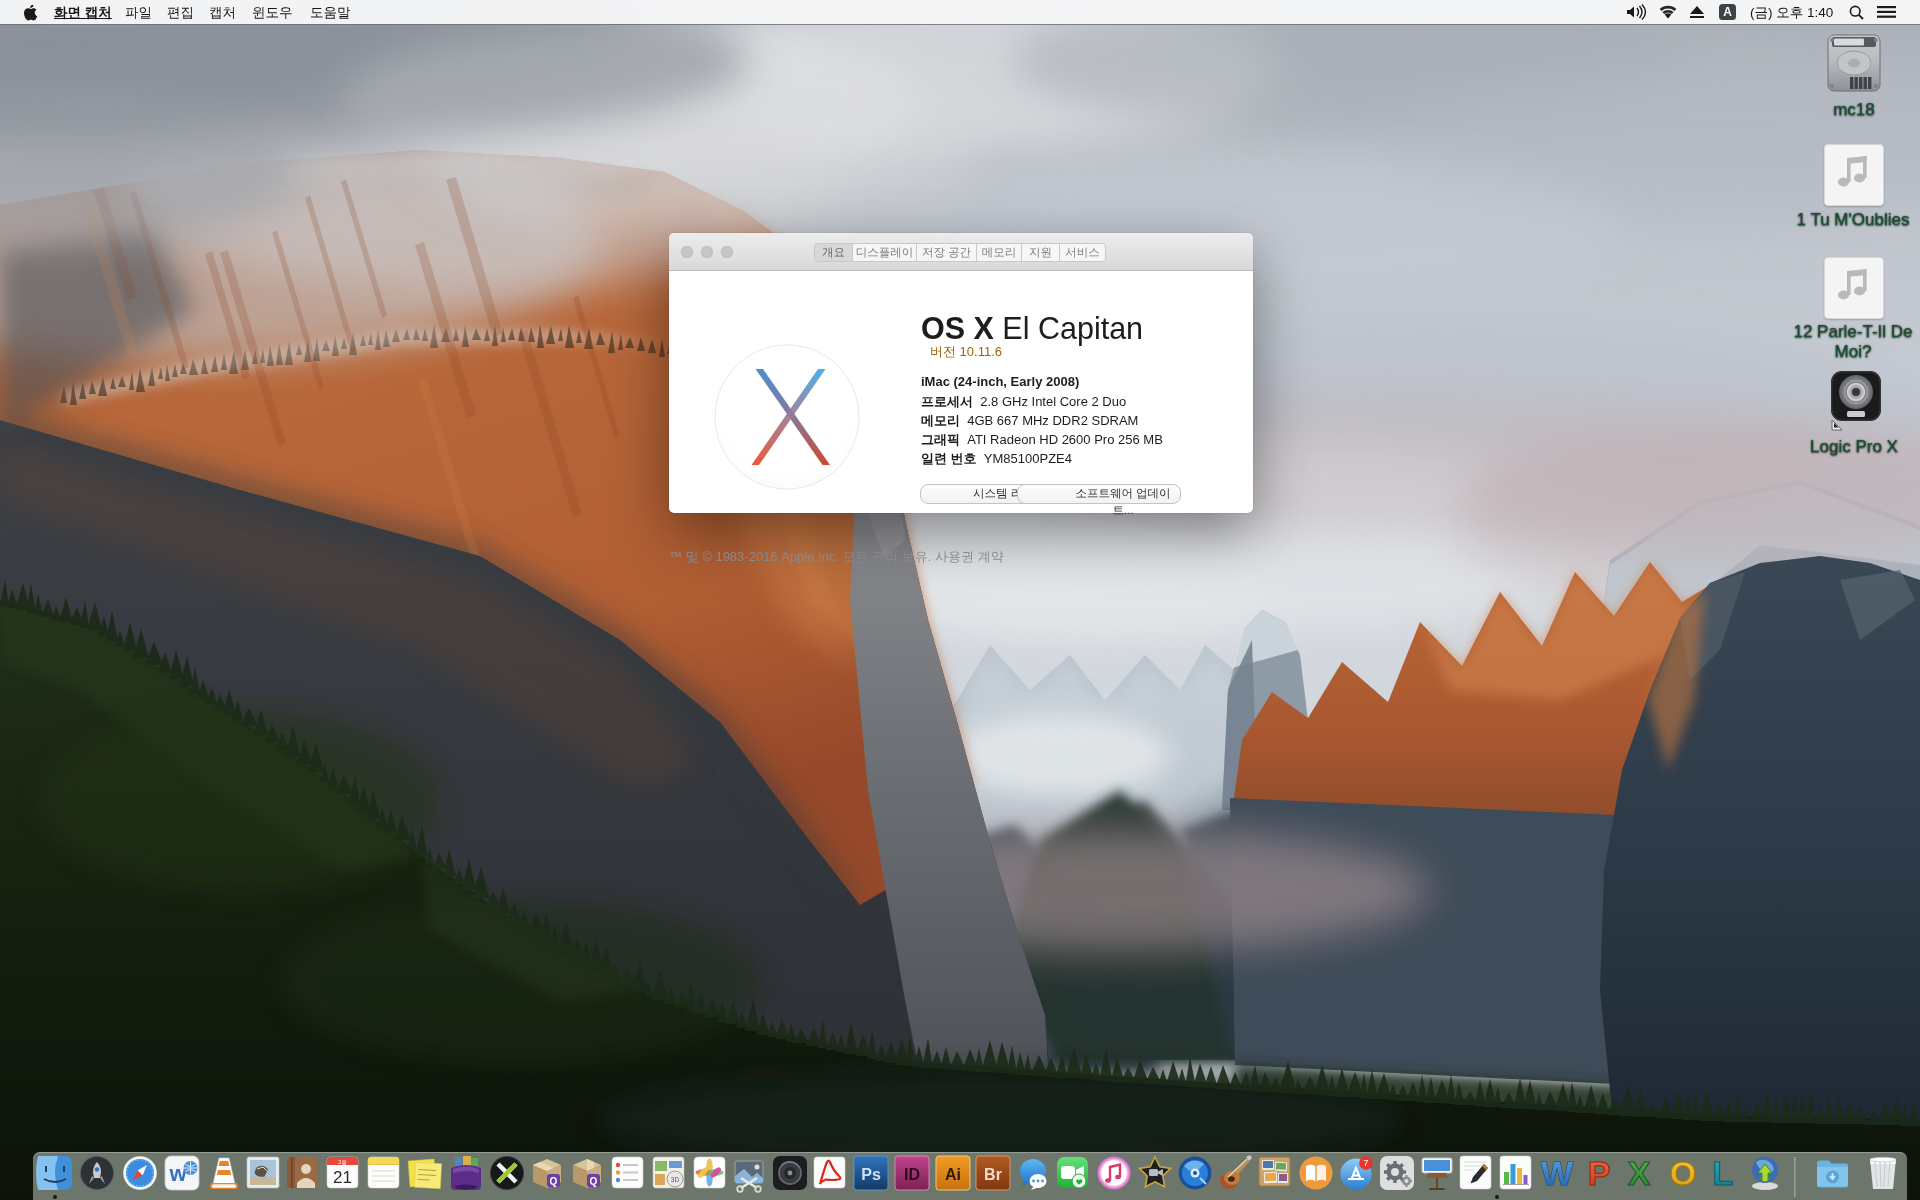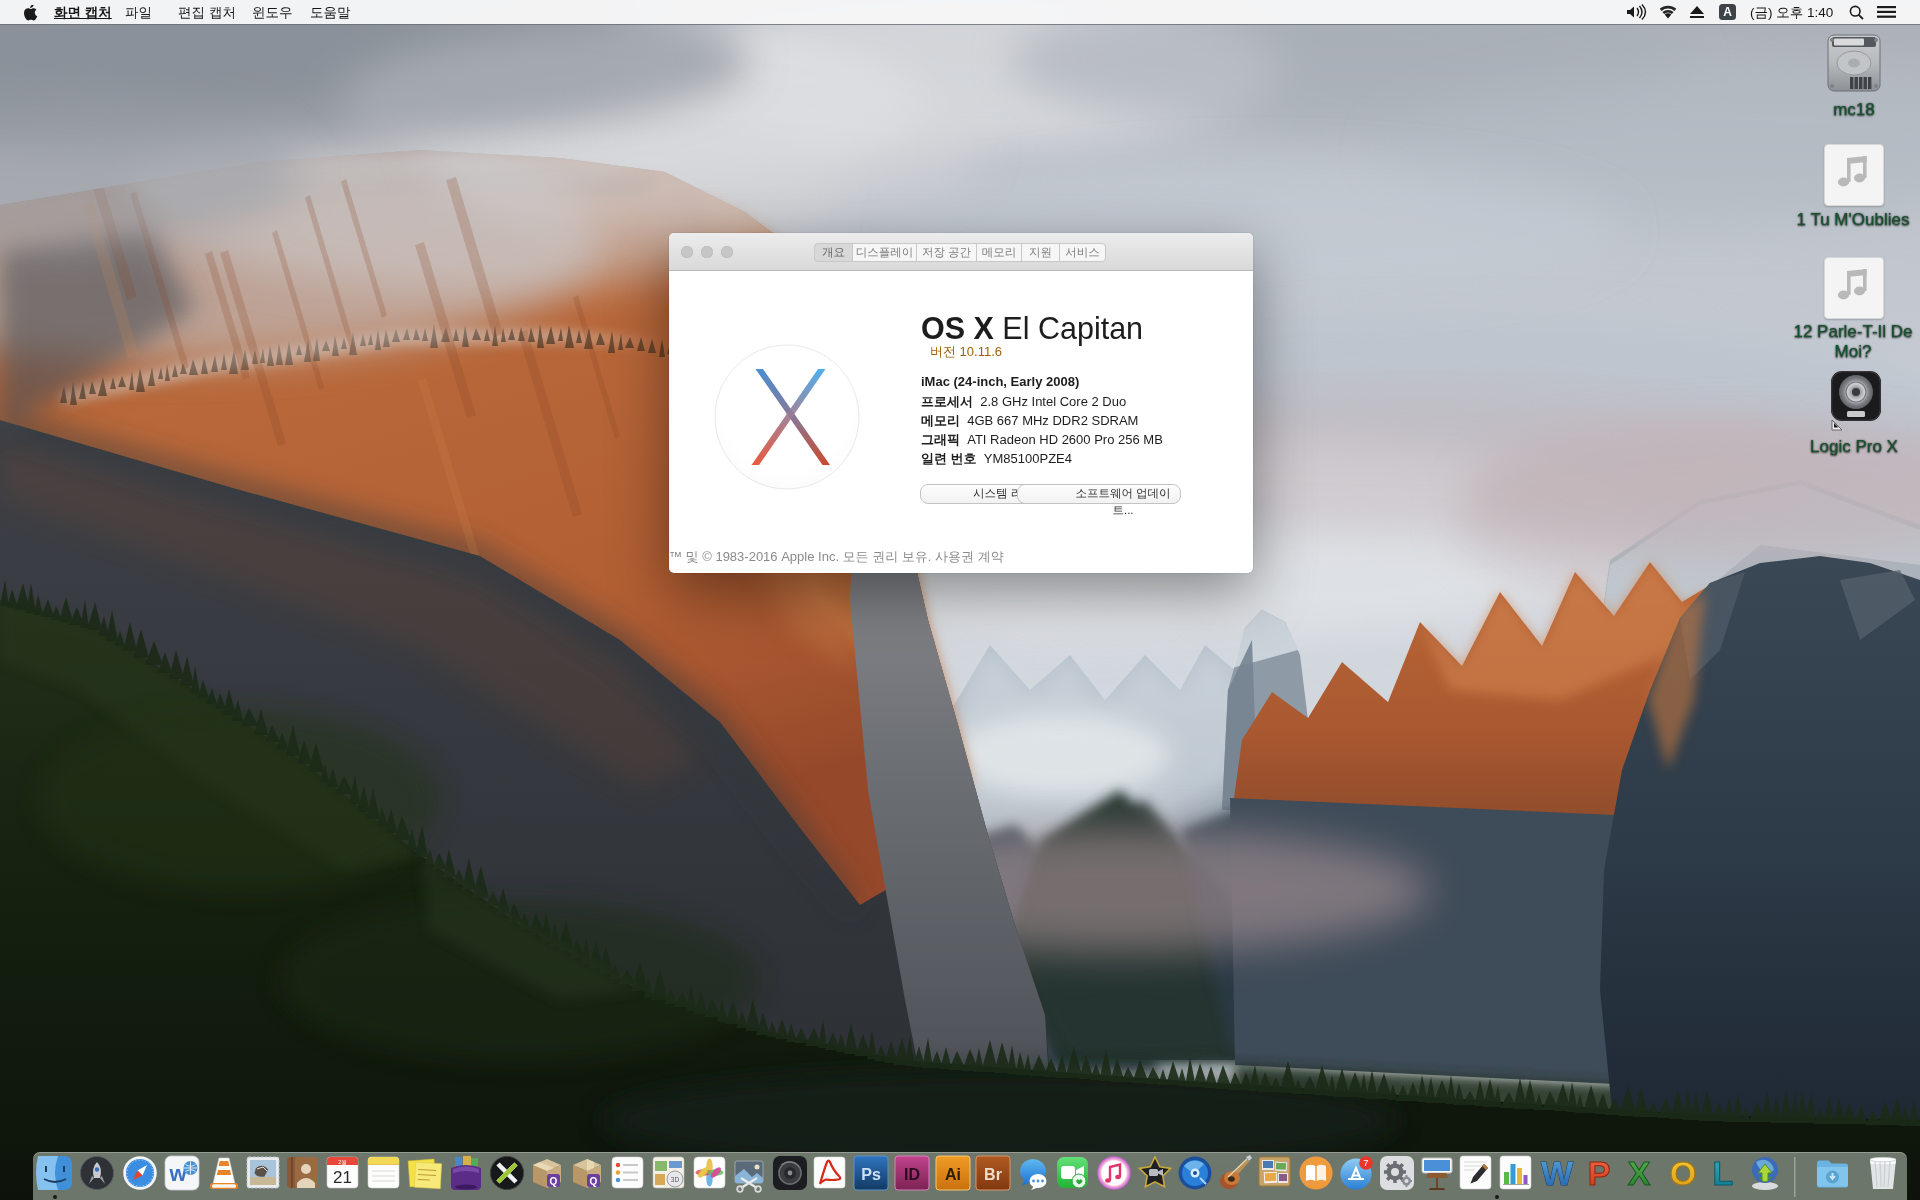--- a/index.html
+++ b/index.html
@@ -2,21 +2,21 @@
 <html><head>
 <meta charset="utf-8">
 <style>
   html,body{margin:0;padding:0;width:1920px;height:1200px;overflow:hidden;background:#c8cdd4;font-family:"Liberation Sans",sans-serif;}
   #wall{position:absolute;left:0;top:0;width:1920px;height:1200px;}
   .abs{position:absolute;}
   #menubar{position:absolute;left:0;top:0;width:1920px;height:24px;background:rgba(246,246,247,0.97);box-shadow:0 1px 0 rgba(105,110,116,0.8);font-size:13.5px;color:#161616;}
   #menubar .mi{position:absolute;top:4px;}
   #menubar .b{font-weight:bold;text-decoration:underline;}
   .dlabel{position:absolute;color:#14532d;font-size:17px;text-align:center;text-shadow:0 1px 2px rgba(0,0,0,0.75),0 0 2px rgba(0,0,0,0.5);letter-spacing:0;}
-  #win{position:absolute;left:669px;top:233px;width:584px;height:340px;border-radius:5px;background:#ffffff;box-shadow:0 20px 60px rgba(0,0,0,0.42),0 0 1px rgba(0,0,0,0.45);}
+  #win{position:absolute;left:669px;top:233px;width:584px;height:280px;border-radius:5px;background:#ffffff;box-shadow:0 20px 60px rgba(0,0,0,0.42),0 0 1px rgba(0,0,0,0.45);}
   #titlebar{position:absolute;left:0;top:0;width:584px;height:37px;border-radius:5px 5px 0 0;background:linear-gradient(#ececec,#d9d9d9);border-bottom:1px solid #b9b9b9;}
   .tl{position:absolute;top:13px;width:12px;height:12px;border-radius:50%;background:#c6c6c6;box-shadow:inset 0 0 1px #9f9f9f;}
   #tabs{position:absolute;left:145px;top:10px;height:19px;font-size:11.5px;color:#7e7e7e;}
   .tab{position:absolute;top:0;height:17px;line-height:17px;text-align:center;background:#f6f6f6;border:1px solid #c8c8c8;}
   .tabsel{background:#d8d8d8;color:#666;}
   .winlabel{position:absolute;font-size:13px;color:#1d1d1d;}
   .wbtn{position:absolute;height:18px;background:linear-gradient(#fdfdfd,#f2f2f2);border:1px solid #c3c3c3;border-radius:8px;font-size:11.5px;color:#2c2c2c;text-align:center;line-height:17px;padding-left:48px;}
 </style>
 </head>
 <body>
@@ -176,21 +176,21 @@
 <path d="M0,606 L5,580 L9,606 Z M7,608 L12,589 L18,608 Z M15,610 L23,583 L30,610 Z M26,613 L31,583 L36,613 Z M34,615 L38,594 L43,615 Z M41,617 L48,599 L54,617 Z M51,620 L56,606 L62,620 Z M59,622 L66,597 L73,622 Z M69,625 L77,607 L84,625 Z M80,628 L85,600 L89,628 Z M87,630 L95,602 L102,630 Z M98,636 L104,616 L109,636 Z M106,641 L112,610 L118,641 Z M115,646 L120,631 L125,646 Z M123,651 L130,622 L137,651 Z M133,658 L141,629 L149,658 Z M145,665 L154,641 L163,665 Z M158,673 L165,652 L172,673 Z M169,679 L176,650 L184,679 Z M180,686 L187,656 L194,686 Z M191,693 L195,666 L200,693 Z M198,698 L203,680 L209,698 Z M206,704 L212,688 L217,704 Z M215,709 L220,693 L226,709 Z M223,715 L229,689 L236,715 Z M232,721 L238,700 L243,721 Z M241,726 L249,708 L258,726 Z M254,735 L261,709 L268,735 Z M265,742 L272,725 L280,742 Z M276,750 L282,733 L289,750 Z M286,756 L293,725 L300,756 Z M297,764 L304,740 L312,764 Z M308,772 L316,743 L324,772 Z M320,782 L325,764 L329,782 Z M327,787 L333,768 L338,787 Z M335,794 L344,776 L353,794 Z M349,804 L355,775 L360,804 Z M357,812 L364,786 L370,812 Z M367,819 L373,789 L380,819 Z M377,827 L382,808 L388,827 Z M385,833 L391,809 L397,833 Z M394,840 L402,816 L411,840 Z M407,850 L412,829 L417,850 Z M415,857 L422,825 L428,857 Z M425,864 L430,849 L434,864 Z M432,869 L439,853 L447,869 Z M443,877 L449,849 L456,877 Z M453,884 L459,869 L465,884 Z M462,890 L469,858 L476,890 Z M472,898 L481,866 L489,898 Z M485,906 L493,892 L500,906 Z M496,914 L503,888 L510,914 Z M507,922 L514,903 L522,922 Z M518,929 L524,913 L531,929 Z M528,935 L536,913 L545,935 Z M541,942 L546,912 L552,942 Z M549,947 L555,924 L560,947 Z M557,951 L566,921 L574,951 Z M570,958 L577,939 L585,958 Z M581,964 L586,939 L591,964 Z M589,968 L596,940 L603,968 Z M599,974 L606,946 L613,974 Z M609,979 L615,965 L621,979 Z M618,984 L627,970 L636,984 Z M631,991 L640,962 L648,991 Z M644,997 L648,978 L653,997 Z M651,1000 L660,970 L668,1000 Z M664,1004 L671,988 L677,1004 Z M674,1007 L682,992 L690,1007 Z M686,1011 L691,984 L696,1011 Z M694,1014 L701,991 L707,1014 Z M704,1017 L712,999 L721,1017 Z M717,1022 L722,1000 L728,1022 Z M725,1024 L733,1001 L740,1024 Z M736,1028 L742,1011 L748,1028 Z M745,1031 L753,999 L760,1031 Z M756,1035 L763,1013 L770,1035 Z M767,1037 L772,1021 L778,1037 Z M775,1039 L782,1019 L789,1039 Z M786,1042 L791,1023 L797,1042 Z M794,1043 L801,1028 L809,1043 Z M805,1046 L814,1028 L822,1046 Z M818,1048 L823,1019 L827,1048 Z M825,1050 L833,1032 L840,1050 Z M836,1052 L841,1034 L847,1052 Z M844,1054 L851,1023 L858,1054 Z M855,1056 L863,1034 L871,1056 Z M867,1059 L872,1030 L877,1059 Z M875,1061 L881,1045 L888,1061 Z M884,1063 L891,1041 L898,1063 Z M894,1065 L902,1038 L909,1065 Z M905,1066 L910,1035 L915,1066 Z M913,1067 L919,1046 L925,1067 Z M922,1068 L928,1038 L933,1068 Z M930,1068 L937,1051 L943,1068 Z M940,1069 L946,1047 L952,1069 Z M949,1070 L957,1051 L966,1070 Z M962,1071 L970,1049 L979,1071 Z M974,1072 L979,1048 L984,1072 Z M981,1072 L990,1040 L998,1072 Z M994,1073 L1002,1042 L1011,1073 Z M1007,1074 L1012,1045 L1017,1074 Z M1015,1075 L1020,1052 L1026,1075 Z M1023,1075 L1028,1054 L1032,1075 Z M1030,1076 L1039,1055 L1048,1076 Z M1043,1077 L1051,1058 L1059,1077 Z M1055,1078 L1062,1055 L1068,1078 Z M1065,1078 L1074,1047 L1083,1078 Z M1079,1079 L1086,1055 L1094,1079 Z M1090,1080 L1096,1063 L1102,1080 Z M1099,1081 L1106,1049 L1113,1081 Z M1110,1082 L1117,1058 L1125,1082 Z M1121,1082 L1128,1067 L1136,1082 Z M1132,1083 L1140,1060 L1149,1083 Z M1145,1084 L1153,1067 L1162,1084 Z M1158,1085 L1163,1069 L1168,1085 Z M1166,1085 L1173,1061 L1181,1085 Z M1177,1086 L1182,1068 L1187,1086 Z M1185,1087 L1190,1057 L1196,1087 Z M1193,1087 L1200,1063 L1208,1087 Z M1204,1088 L1211,1066 L1218,1088 Z M1215,1089 L1223,1065 L1232,1089 Z M1228,1090 L1235,1072 L1243,1090 Z M1239,1090 L1246,1072 L1252,1090 Z M1249,1091 L1255,1065 L1260,1091 Z M1258,1092 L1265,1072 L1273,1092 Z M1269,1092 L1276,1077 L1282,1092 Z M1279,1093 L1288,1061 L1297,1093 Z M1293,1094 L1298,1079 L1304,1094 Z M1301,1094 L1310,1076 L1318,1094 Z M1314,1095 L1322,1065 L1331,1095 Z M1327,1096 L1332,1075 L1337,1096 Z M1334,1097 L1342,1068 L1350,1097 Z M1346,1097 L1355,1072 L1364,1097 Z M1359,1098 L1364,1073 L1368,1098 Z M1366,1099 L1372,1070 L1378,1099 Z M1375,1099 L1384,1073 L1392,1099 Z M1388,1100 L1393,1084 L1398,1100 Z M1396,1101 L1403,1085 L1410,1101 Z M1406,1101 L1413,1082 L1420,1101 Z M1417,1102 L1422,1075 L1428,1102 Z M1425,1103 L1431,1077 L1436,1103 Z M1433,1103 L1442,1080 L1451,1103 Z M1446,1104 L1451,1075 L1456,1104 Z M1454,1105 L1459,1083 L1465,1105 Z M1462,1105 L1470,1091 L1478,1105 Z M1474,1106 L1480,1080 L1486,1106 Z M1483,1107 L1490,1079 L1497,1107 Z M1493,1107 L1498,1086 L1502,1107 Z M1500,1108 L1509,1092 L1517,1108 Z M1513,1109 L1520,1078 L1527,1109 Z M1523,1109 L1530,1080 L1537,1109 Z M1534,1110 L1539,1093 L1544,1110 Z M1542,1110 L1550,1091 L1559,1110 Z M1554,1111 L1563,1083 L1571,1111 Z M1567,1112 L1572,1082 L1578,1112 Z M1575,1113 L1580,1094 L1585,1113 Z M1583,1113 L1591,1085 L1599,1113 Z M1595,1114 L1603,1093 L1610,1114 Z M1606,1115 L1615,1098 L1624,1115 Z M1619,1116 L1628,1086 L1637,1116 Z M1633,1117 L1641,1088 L1649,1117 Z M1645,1117 L1653,1103 L1661,1117 Z M1657,1118 L1666,1098 L1674,1118 Z M1670,1119 L1678,1091 L1687,1119 Z M1683,1120 L1688,1091 L1694,1120 Z M1691,1120 L1696,1092 L1701,1120 Z M1699,1121 L1707,1091 L1715,1121 Z M1711,1121 L1719,1103 L1728,1121 Z M1723,1122 L1729,1099 L1735,1122 Z M1732,1122 L1738,1093 L1743,1122 Z M1741,1122 L1746,1107 L1751,1122 Z M1749,1122 L1757,1102 L1765,1122 Z M1761,1122 L1767,1091 L1773,1122 Z M1770,1123 L1776,1097 L1782,1123 Z M1779,1123 L1786,1091 L1793,1123 Z M1790,1123 L1795,1092 L1800,1123 Z M1797,1123 L1802,1092 L1808,1123 Z M1805,1123 L1811,1092 L1816,1123 Z M1814,1124 L1820,1108 L1827,1124 Z M1823,1124 L1829,1097 L1835,1124 Z M1832,1124 L1839,1099 L1846,1124 Z M1842,1124 L1849,1103 L1857,1124 Z M1853,1124 L1861,1106 L1868,1124 Z M1865,1125 L1873,1111 L1882,1125 Z M1878,1125 L1885,1101 L1893,1125 Z M1889,1125 L1897,1098 L1904,1125 Z M1900,1126 L1905,1105 L1910,1126 Z M1908,1126 L1914,1100 L1920,1126 Z M1917,1126 L1925,1106 L1933,1126 Z" fill="#1c2a18" opacity="0.9"></path>
 <path d="M420,855 L520,925 L640,990 L560,1000 L430,930 Z" fill="#2b3a20" opacity="0.45" filter="url(#b6)"></path>
 </svg>
 
 <div id="menubar">
   <svg class="abs" style="left:24px;top:4.5px" width="14" height="16" viewBox="0 0 14 16">
       <path fill="#1a1a1a" d="M11.3,8.6c0-2.1,1.7-3.1,1.8-3.2c-1-1.4-2.5-1.6-3-1.6c-1.3-0.1-2.5,0.8-3.1,0.8C6.3,4.6,5.3,3.9,4.2,3.9C2.8,3.9,1.4,4.8,0.7,6.1c-1.5,2.6-0.4,6.5,1.1,8.6c0.7,1,1.6,2.2,2.7,2.1c1.1,0,1.5-0.7,2.8-0.7c1.3,0,1.7,0.7,2.8,0.7c1.2,0,1.9-1,2.6-2.1c0.8-1.2,1.2-2.4,1.2-2.4S11.3,11.2,11.3,8.6z M9.2,2.4c0.6-0.7,1-1.7,0.9-2.7C9.2-0.2,8.1,0.3,7.5,1C6.9,1.6,6.4,2.7,6.5,3.6C7.5,3.7,8.6,3.1,9.2,2.4z" transform="scale(0.95) translate(0,-0.5)"></path>
     </svg>
   <span class="mi b" style="left:54px">화면 캡처</span>
   <span class="mi" style="left:125px">파일</span>
-  <span class="mi" style="left:178px">편집</span>
+  <span class="mi" style="left:167px">편집</span>
   <span class="mi" style="left:209px">캡처</span>
   <span class="mi" style="left:252px">윈도우</span>
   <span class="mi" style="left:310px">도움말</span>
   <svg class="abs" style="left:1626px;top:4px" width="22" height="16" viewBox="0 0 22 16">
       <g fill="#1a1a1a">
         <path d="M1,6 h3 l4,-3.5 v11 L4,10 H1 Z"></path>
         <path d="M11,4 q3,4 0,8" stroke="#1a1a1a" stroke-width="1.4" fill="none"></path>
         <path d="M13.5,2 q5,6 0,12" stroke="#1a1a1a" stroke-width="1.4" fill="none"></path>
         <path d="M16,0.5 q7,7.5 0,15" stroke="#1a1a1a" stroke-width="1.4" fill="none"></path>
       </g>

